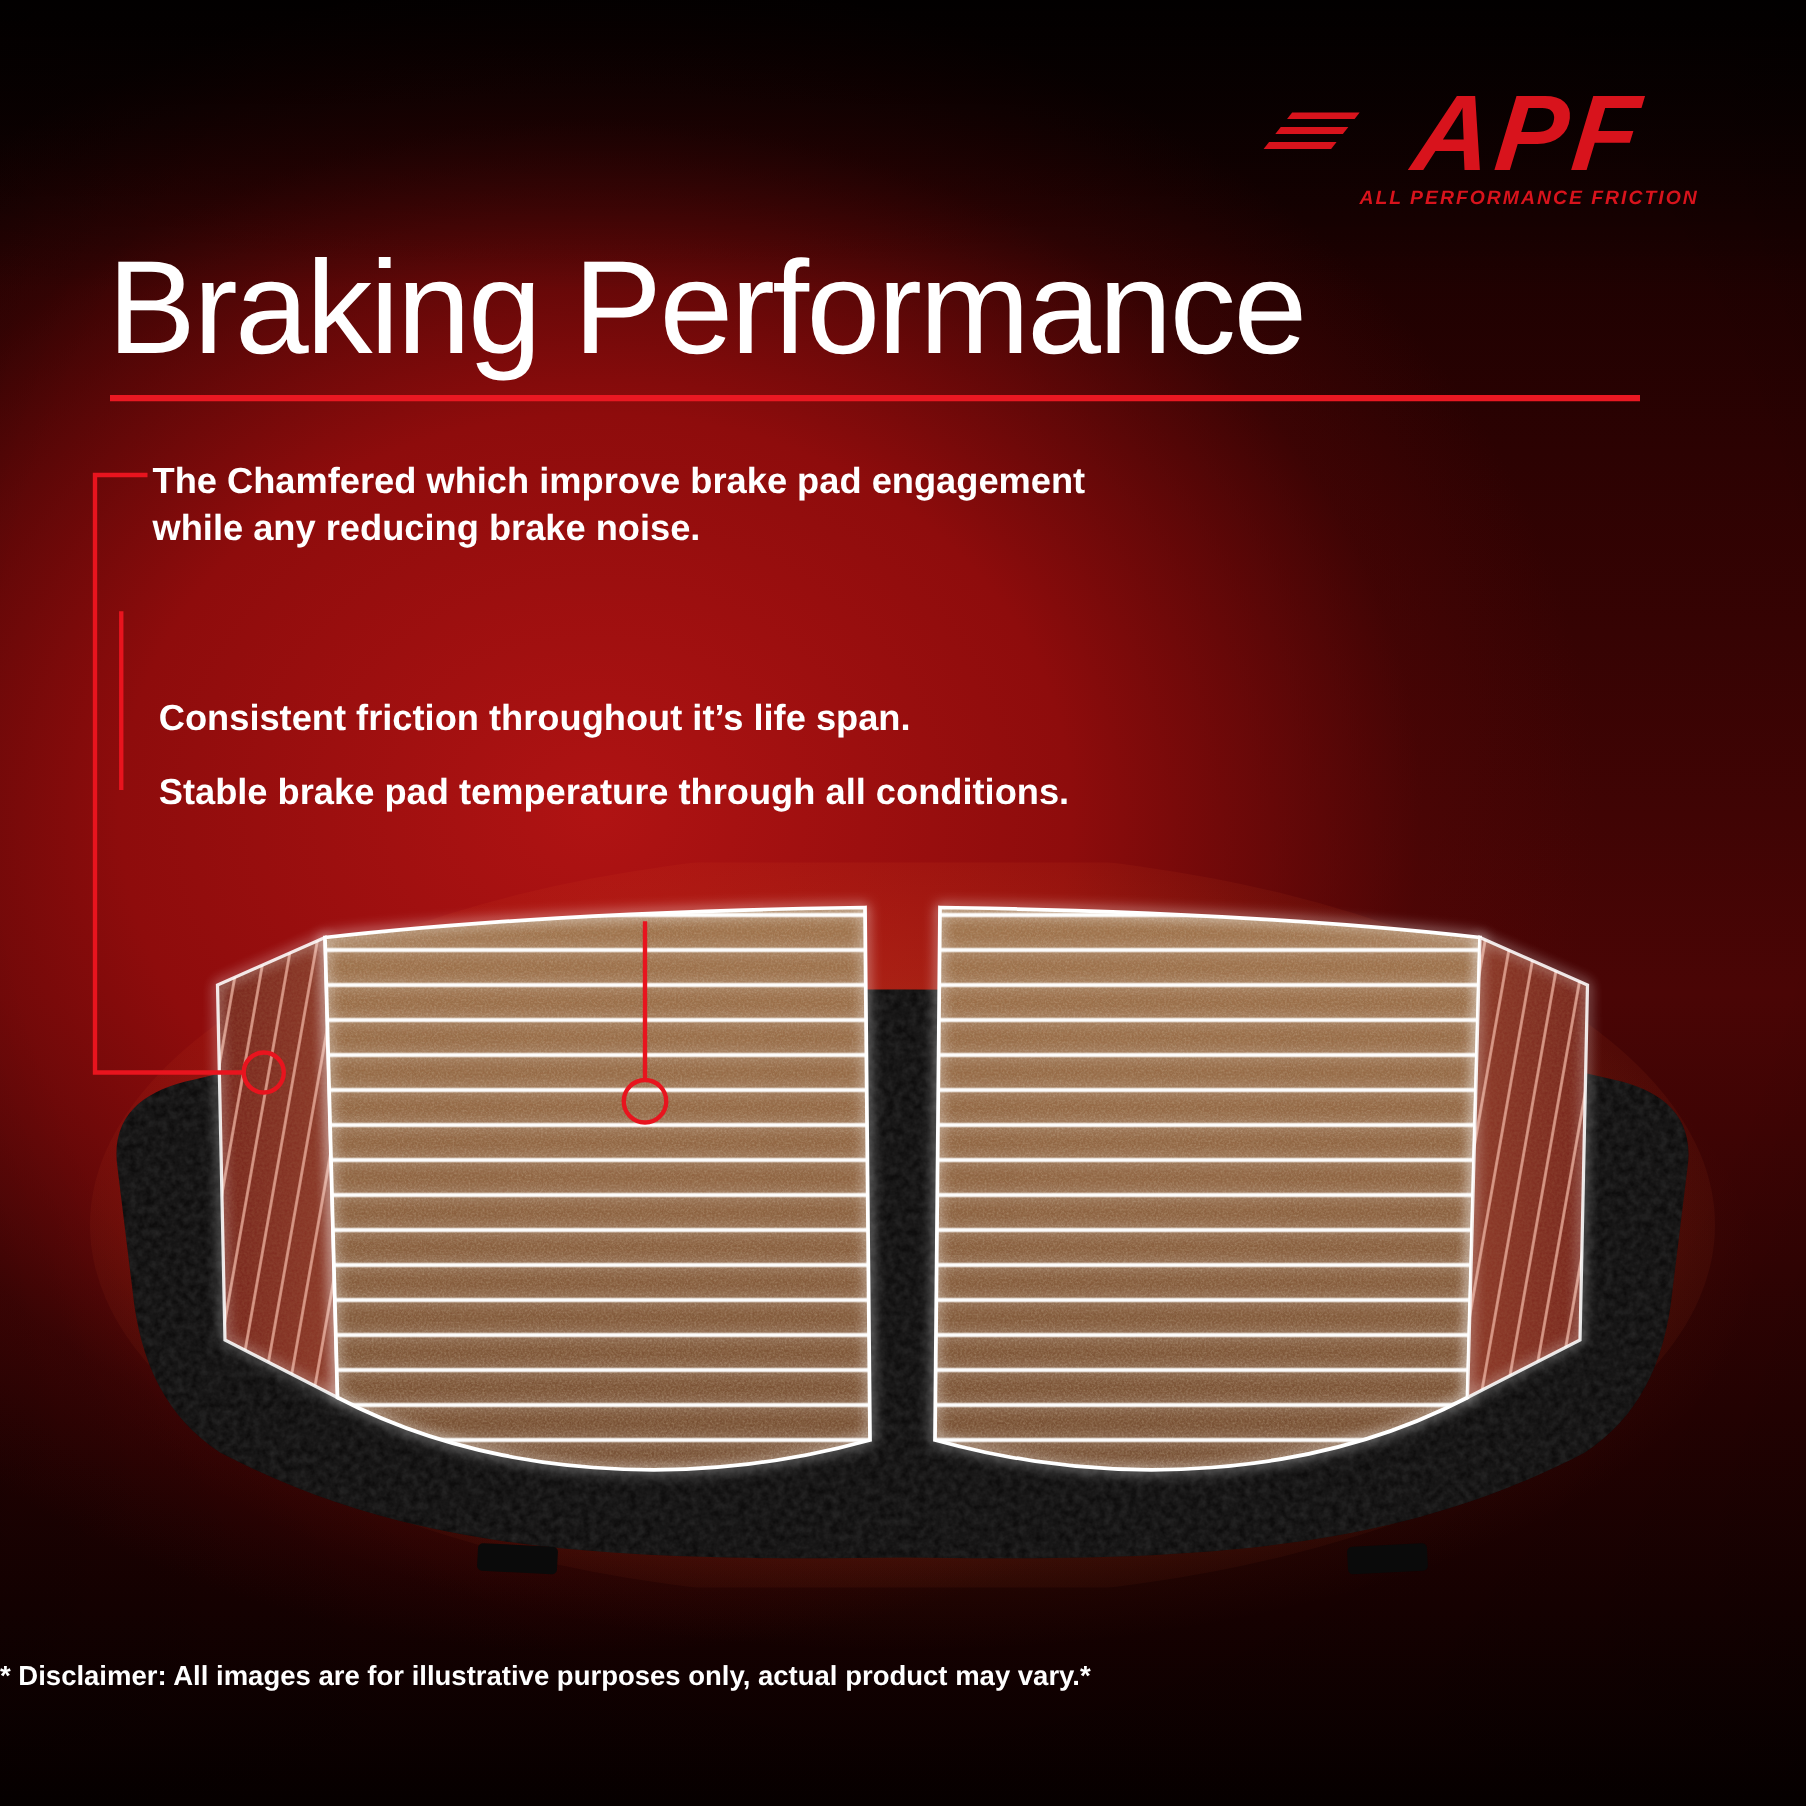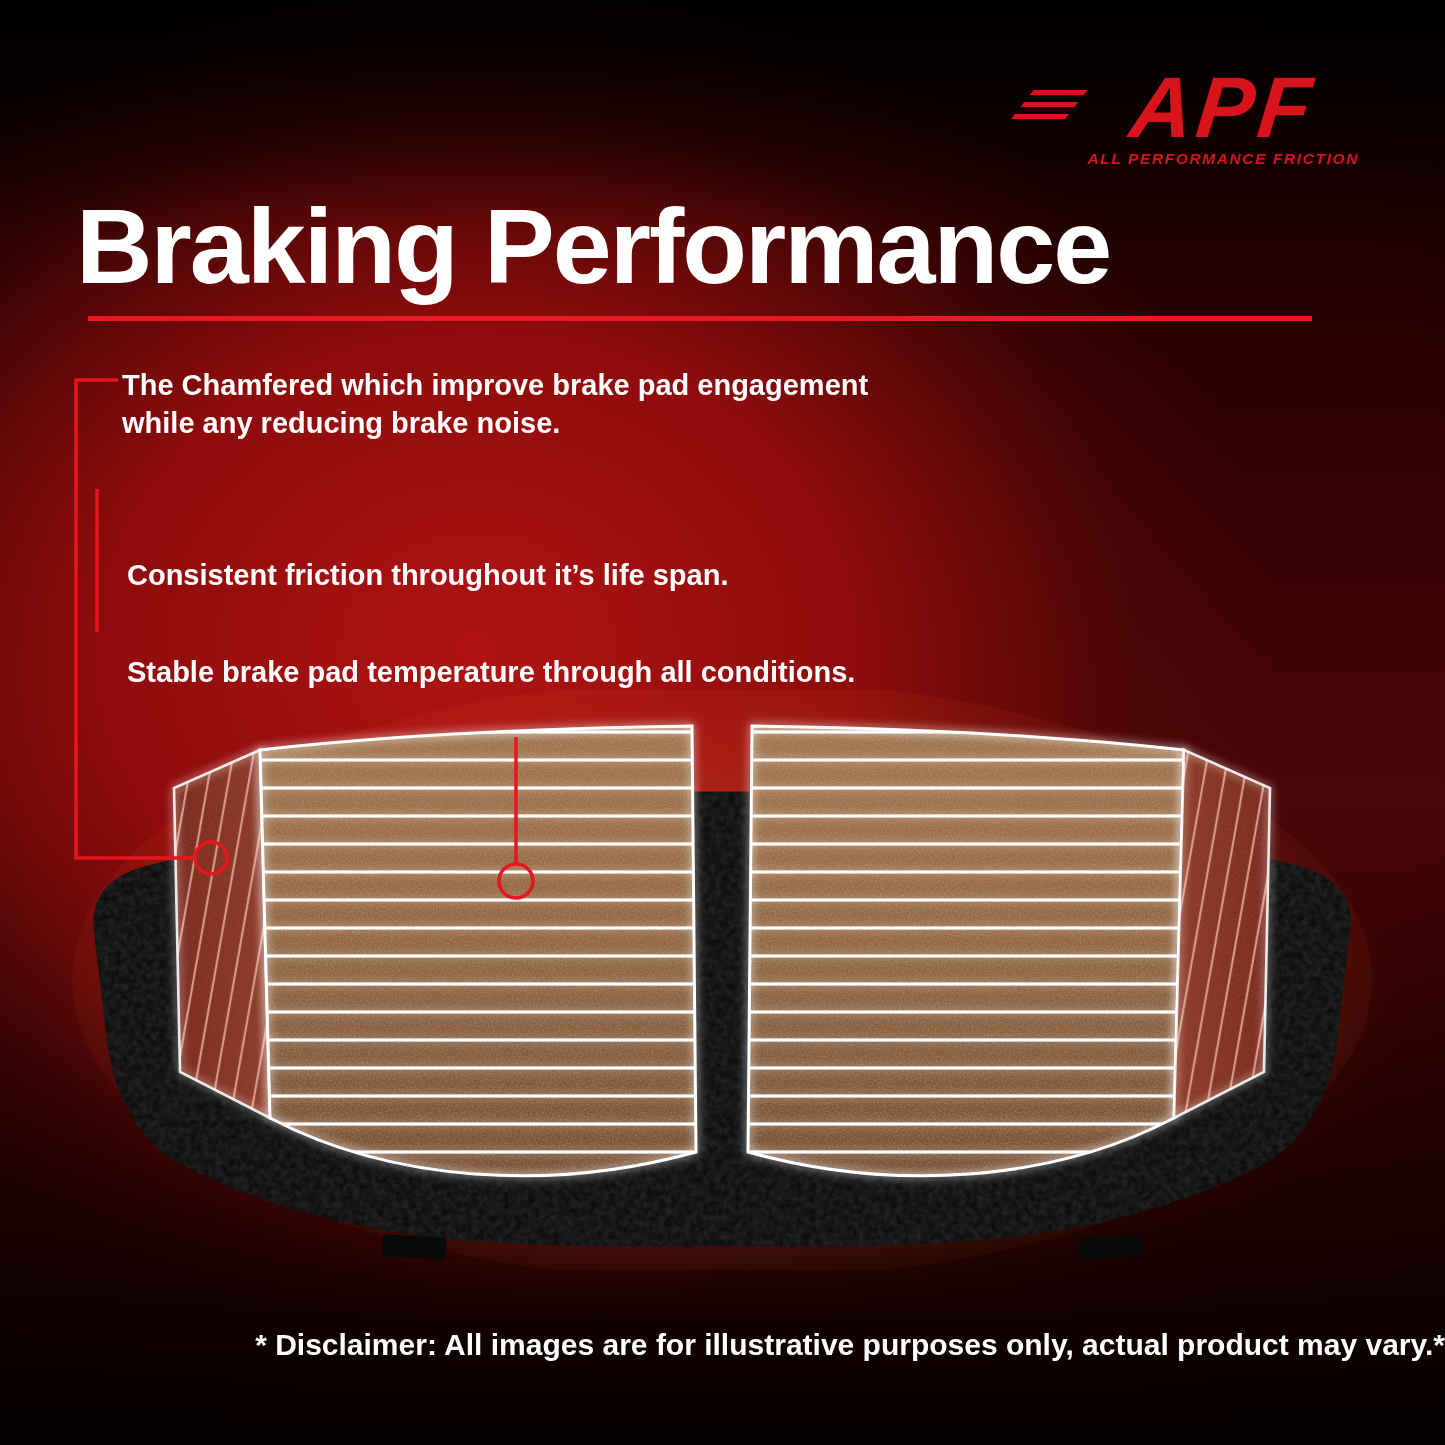--- a/index.html
+++ b/index.html
@@ -22,37 +22,37 @@
   .speedlines{
     position:absolute;left:-66px;top:26px;width:54px;height:30px;
     background:repeating-linear-gradient(180deg,#d8131c 0 5px,transparent 5px 12px);
     transform:skewX(-38deg);
   }
   .logo .tagline{
     font-size:15.5px;font-weight:bold;font-style:italic;letter-spacing:1.6px;
   }
   
   .title{
-    position:absolute;left:76px;top:186px;color:#fff;
-    font-size:106px;font-weight:bold;letter-spacing:-2px;white-space:nowrap;
+    position:absolute;left:86px;top:186px;color:#fff;
+    font-size:106px;font-weight:normal;letter-spacing:-2px;white-space:nowrap;
   }
   .rule{position:absolute;left:88px;top:316px;width:1224px;height:5px;background:#ea1822;}
   
   .bullet{position:absolute;color:#fff;font-weight:bold;font-size:29px;line-height:1.32;}
   .b1{left:122px;top:366px;width:790px;}
   .b2{left:127px;top:479px;width:1060px;}
   .b3{left:127px;top:556px;width:960px;}
-  .b4{left:127px;top:615px;width:960px;margin-top:38px;}
+  .b4{left:127px;top:615px;width:960px;}
   
   .pads{position:absolute;left:72px;top:690px;width:1300px;height:580px;}
   .callouts{position:absolute;left:0;top:0;width:1445px;height:1445px;pointer-events:none;}
   
   .disclaimer{
-    position:absolute;left:0;top:1328px;width:100%;text-align:right;
-    color:#fff;font-weight:bold;font-size:30px;
+    position:absolute;left:0;top:1328px;width:100%;text-align:left;
+    color:#fff;font-weight:bold;font-size:22px;
   }
 </style>
 </head>
 <body>
 
 <div class="stage">
 
   <div class="logo">
     <div class="brand">APF</div>
     <span class="speedlines"></span>

